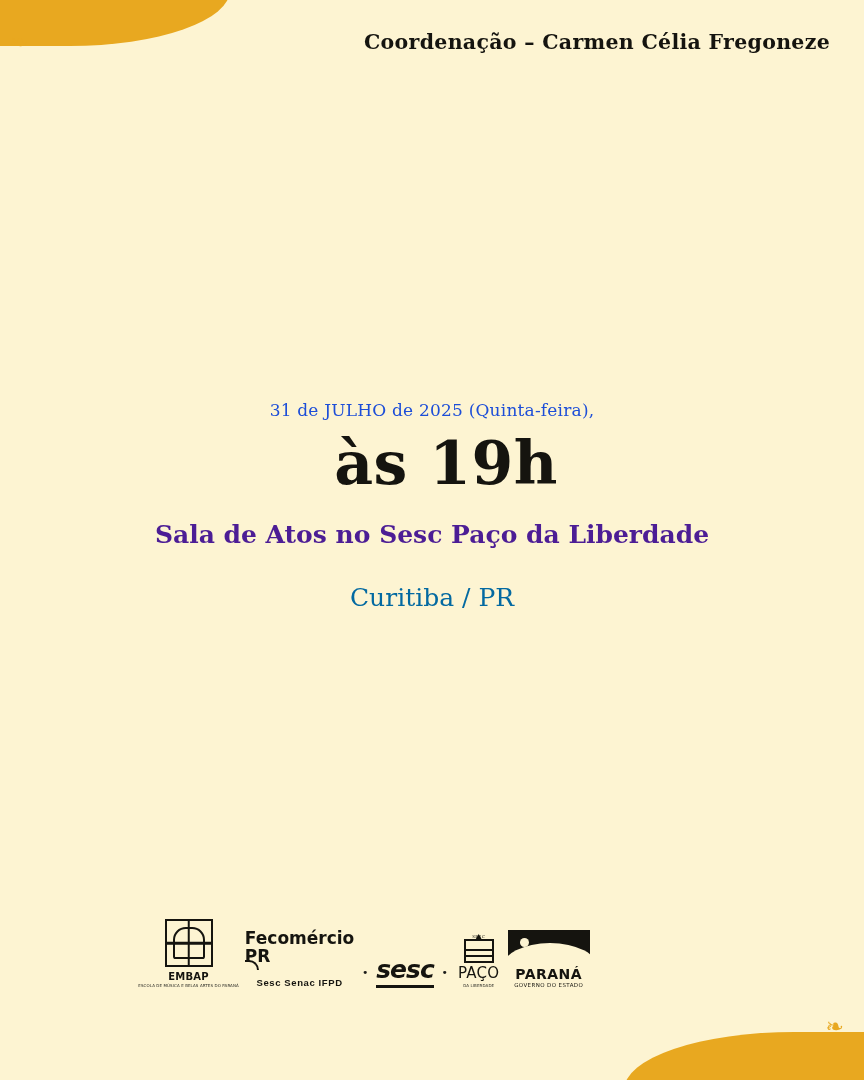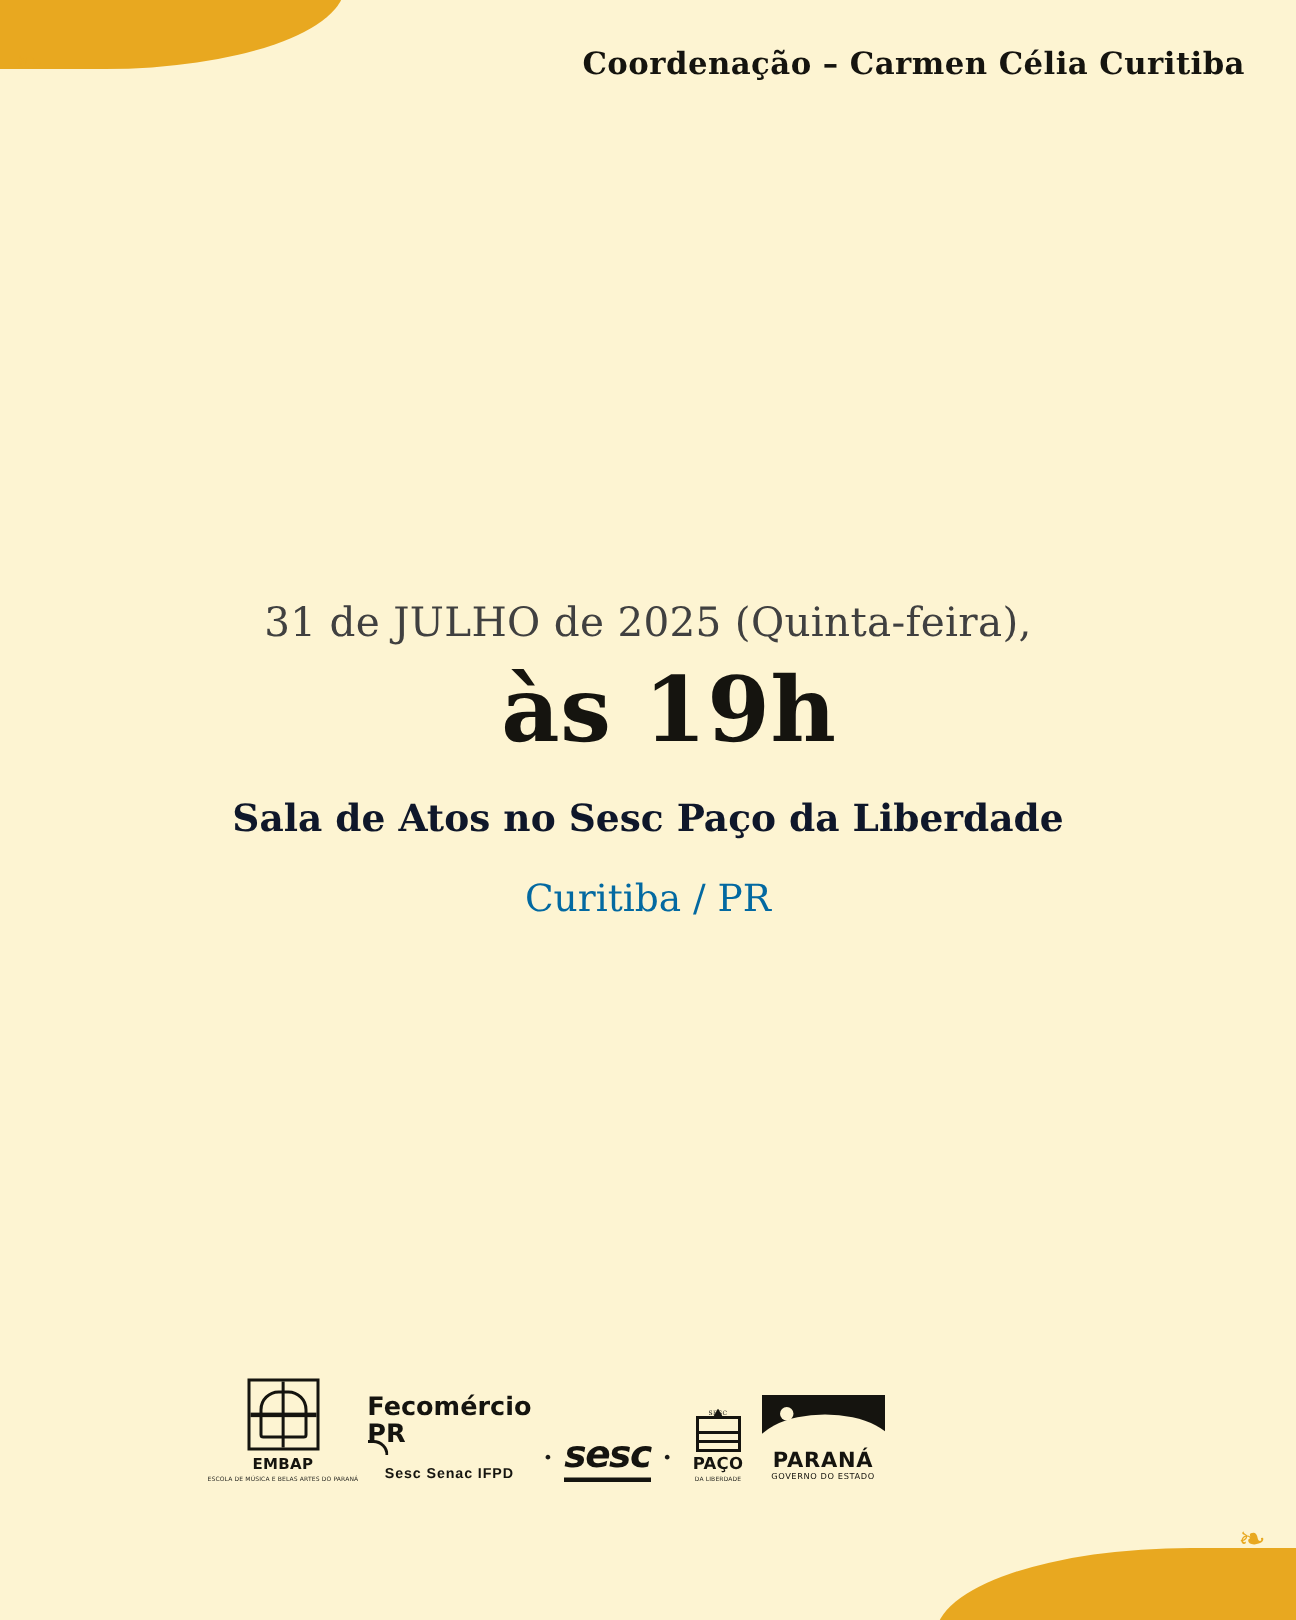--- a/index.html
+++ b/index.html
@@ -92,40 +92,40 @@
   
   .center-block {
     position: absolute;
     top: 400px;
     left: 0;
     width: 864px;
     text-align: center;
   }
 
   .date-line {
-    font-size: 27px;
+    font-size: 17px;
     letter-spacing: 0.2px;
-    color: #404040;
+    color: #1d4ed8;
     margin-bottom: 8px;
   }
 
   .time-line {
     font-size: 60px;
     font-weight: bold;
     letter-spacing: 0.5px;
     color: #15140f;
     margin-bottom: 22px;
     padding-left: 28px;
   }
 
   .venue-line {
     font-size: 25px;
     font-weight: bold;
-    color: #0f172a;
-    margin-bottom: 24px;
+    color: #4c1d95;
+    margin-bottom: 34px;
   }
 
   .city-line {
     font-size: 25px;
     font-weight: normal;
     color: #0369a1;
   }
 
   
   .logo-strip {
@@ -242,23 +242,23 @@
   .paco-building::before {
     content: "";
     position: absolute;
     top: -7px; left: 50%; transform: translateX(-50%);
     width: 8px; height: 7px;
     background: #15140f;
     clip-path: polygon(50% 0, 100% 100%, 0 100%);
   }
   .paco-top { font-size: 4px; letter-spacing: 0.3px; }
   .paco-name {
-    font-size: 11px;
-    font-family: "DejaVu Sans", sans-serif;
-    font-weight: bold;
+    font-size: 15px;
+    font-family: "DejaVu Sans", sans-serif;
+    font-weight: normal;
     margin-top: 1px;
     text-align: center;
   }
 
   
   .parana-mark { text-align: right; }
   .parana-flag {
     width: 82px; height: 34px;
     background: #15140f;
     position: relative;
@@ -297,21 +297,21 @@
 <body>
 
 <div class="poster">
 
   <div class="swoosh swoosh-top"></div>
   <div class="swoosh swoosh-bottom"></div>
 
   <div class="spiral spiral-tl">❧</div>
   <div class="spiral spiral-br">❧</div>
 
-  <div class="coordination">Coordenação – Carmen Célia Curitiba</div>
+  <div class="coordination">Coordenação – Carmen Célia Fregoneze</div>
 
   <div class="center-block">
     <div class="date-line">31 de JULHO de 2025 (Quinta-feira),</div>
     <div class="time-line">às 19h</div>
     <div class="venue-line">Sala de Atos no Sesc Paço da Liberdade</div>
     <div class="city-line">Curitiba / PR</div>
   </div>
 
   <div class="logo-strip">
 

